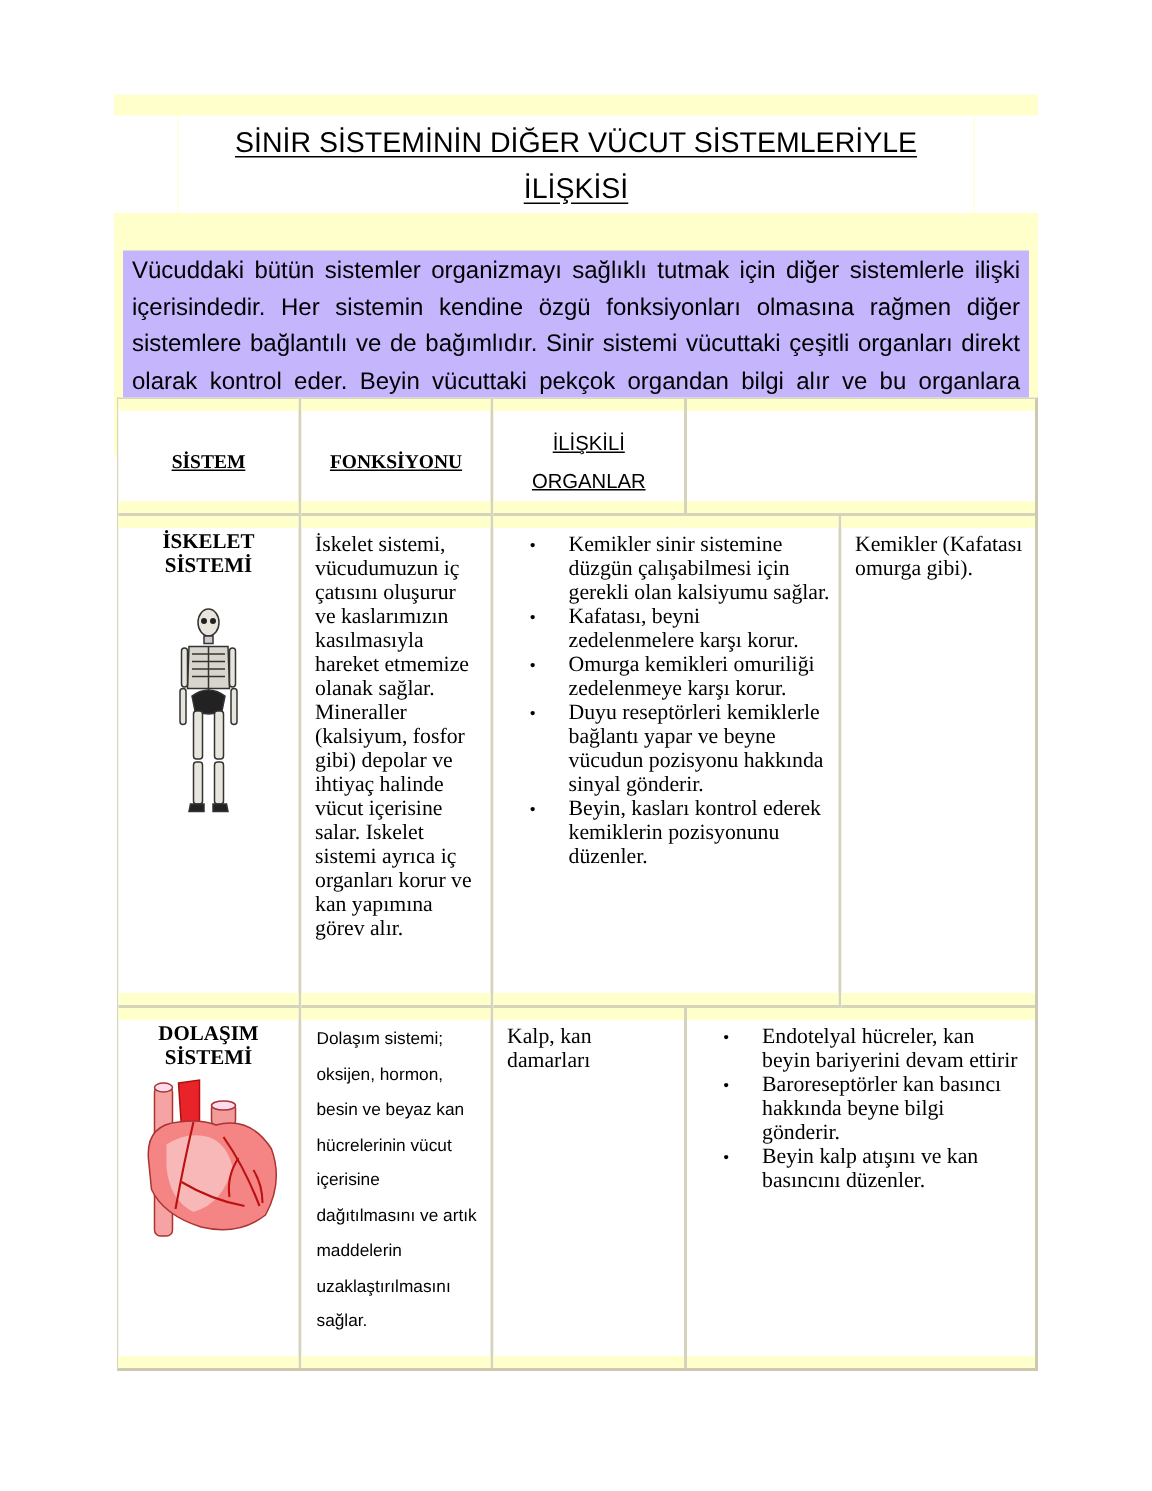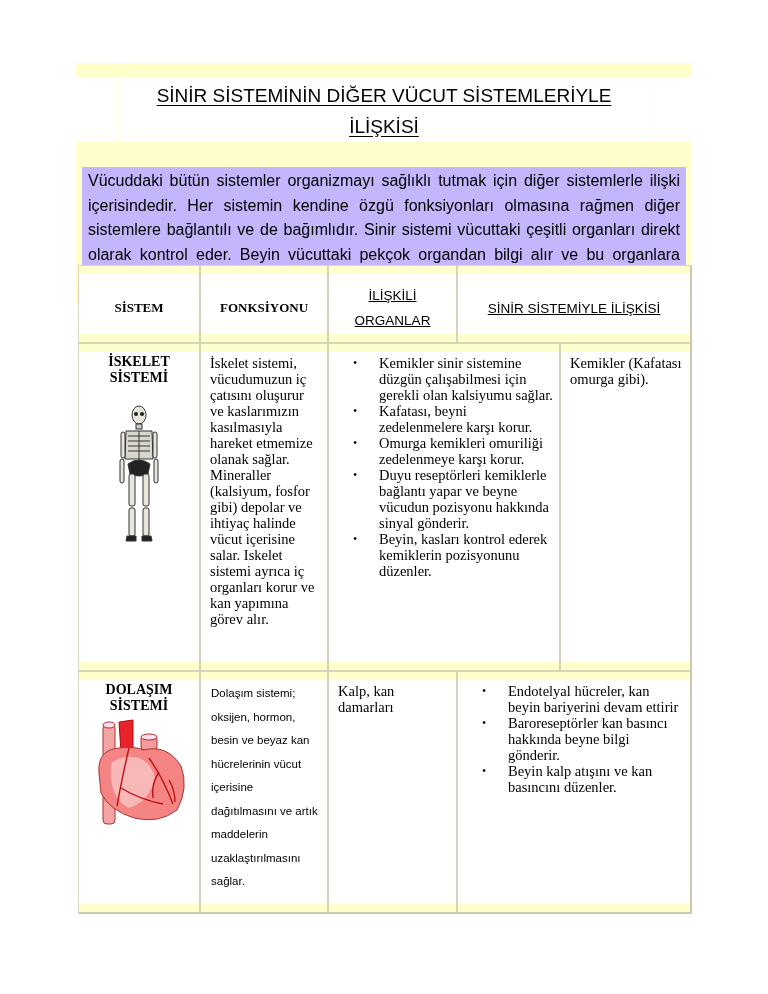--- a/index.html
+++ b/index.html
@@ -24,21 +24,21 @@
   .cell:last-child { border-right:none; }
   .row:last-child .cell { border-bottom:none; }
   .cell .band-t { height:8px; background:#ffffcc; }
   .cell .band-b { position:absolute; left:0; right:0; bottom:0; height:8px; background:#ffffcc; }
   .c1 { width:122px; }
   .c2 { width:128px; }
   .c3 { width:129px; }
   .c4 { flex:1; }
 
   .th { height:68px; display:flex; align-items:center; justify-content:center; text-align:center; }
-  .th-serif { font-family:"Liberation Serif", serif; font-weight:bold; font-size:13px; }
+  .th-serif { font-family:"Liberation Serif", serif; font-weight:bold; font-size:13px; text-decoration:underline; }
   .th-sans { font-family:"Liberation Sans", sans-serif; font-size:13.5px; line-height:25px; text-decoration:underline; }
 
   .r1 .cell { height:328px; }
   .r2 .cell { height:240px; }
 
   .sysname { font-family:"Liberation Serif", serif; font-weight:bold; font-size:14px; line-height:16px; text-align:center; padding-top:2px; }
   .serif-txt { font-family:"Liberation Serif", serif; font-size:14.5px; line-height:16px; padding:3px 8px 0 9px; }
   .sans-txt { font-family:"Liberation Sans", sans-serif; font-size:11.5px; line-height:23.5px; padding:2px 8px 0 10px; }
   ul.rel { margin:0; padding:3px 6px 0 50px; font-family:"Liberation Serif", serif; font-size:14.5px; line-height:16px; list-style:none; }
   ul.rel li { position:relative; }
@@ -85,23 +85,20 @@
     </div>
     <div class="cell c3">
       <div class="band-t"></div>
       <div class="th">
           <span class="th-sans"><span>İLİŞKİLİ</span><br><span>ORGANLAR</span></span>
         </div>
       <div class="band-b"></div>
     </div>
     <div class="cell c4">
       <div class="band-t"></div>
-      <div class="th">
-          <span class="th-sans">SİNİR SİSTEMİYLE İLİŞKİSİ</span>
-        </div>
       <div class="band-b"></div>
     </div>
   </div>
 
   <div class="row r1">
     <div class="cell c1">
       <div class="band-t"></div>
       <div class="sysname">
         <span>İSKELET</span><br><span>SİSTEMİ</span>
       </div>

